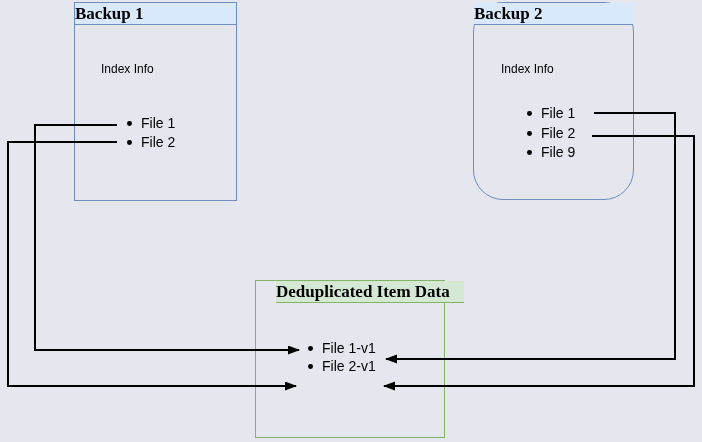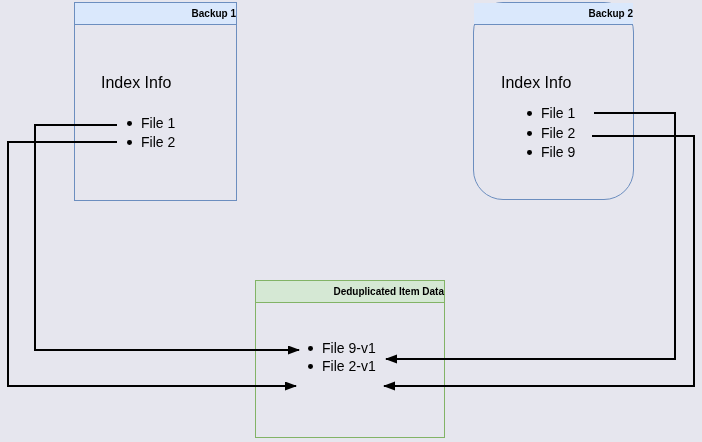--- a/index.html
+++ b/index.html
@@ -40,33 +40,33 @@
   .connector-layer marker path { fill: var(--connector); }
   .node {
     position: absolute;
     z-index: 1;
     background: transparent;
   }
   .node-blue  { border: 1.5px solid var(--blue-border); }
   .node-green { border: 1.5px solid var(--green-border); }
   .node-header {
     width: 100%;
-    text-align: right;
+    text-align: left;
     font-weight: bold;
-    font-size: 10px;
+    font-size: 17px;
     line-height: 21px;
     height: 22px;
+    font-family: Liberation Serif, serif;
   }
   .node-blue  .node-header { background: var(--blue-header-fill);  border-bottom: 1.5px solid var(--blue-border); }
-  .node-green .node-header { background: var(--green-header-fill); border-bottom: 1.5px solid var(--green-border); }
+  .node-green .node-header { background: var(--green-header-fill); border-bottom: 1.5px solid var(--green-border); margin-left: 20px; }
   .subtitle {
     position: absolute;
-    font-size: 16px;
+    font-size: 12px;
     white-space: nowrap;
-    margin-top: 12px;
   }
   ul.file-list {
     position: absolute;
     list-style: none;
     font-size: 14px;
     white-space: nowrap;
   }
   ul.file-list li {
     position: relative;
     padding-left: 14px;
@@ -126,18 +126,18 @@
     <ul class="file-list">
       <li>File 1</li>
       <li>File 2</li>
       <li>File 9</li>
     </ul>
   </div>
 
   <div class="node node-green" id="dedup">
     <div class="node-header">Deduplicated Item Data</div>
     <ul class="file-list">
-      <li>File 9-v1</li>
+      <li>File 1-v1</li>
       <li>File 2-v1</li>
     </ul>
   </div>
 
 </div>
 
 </body></html>

